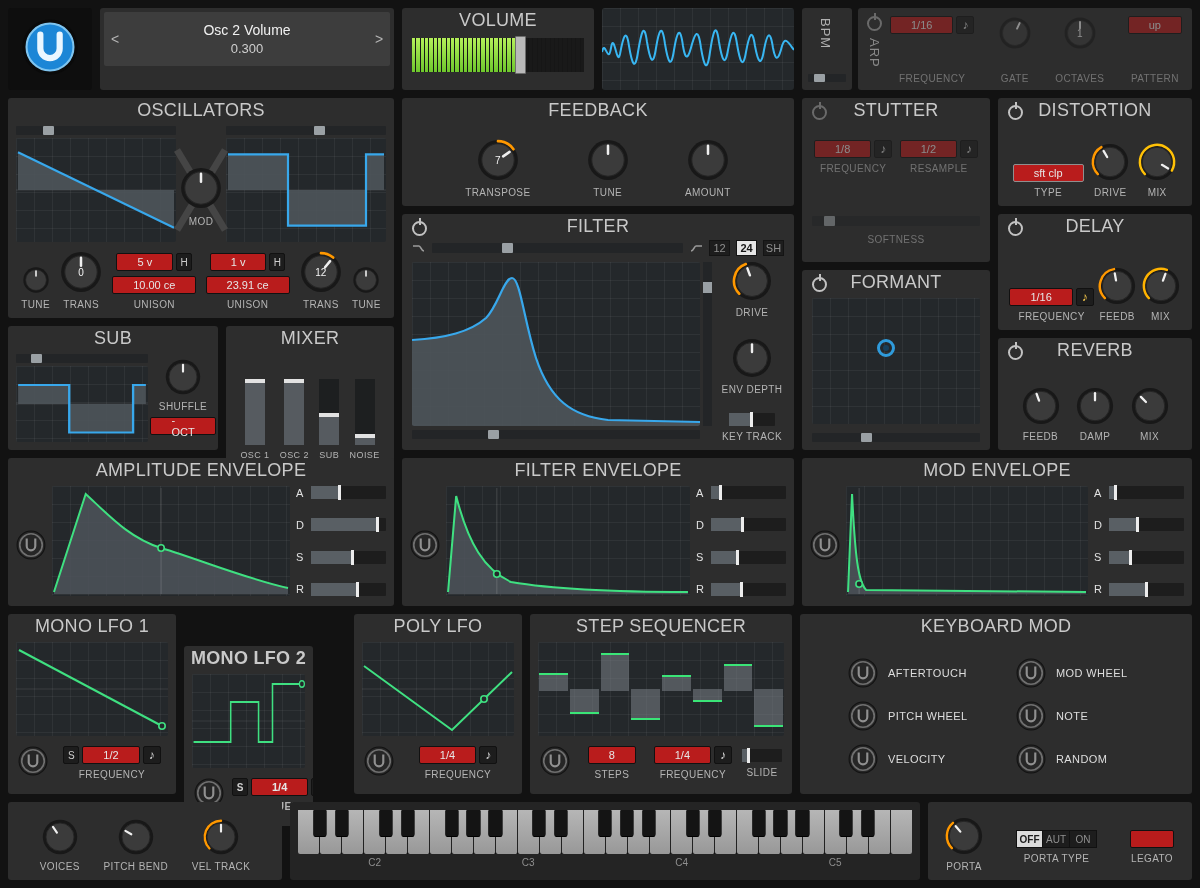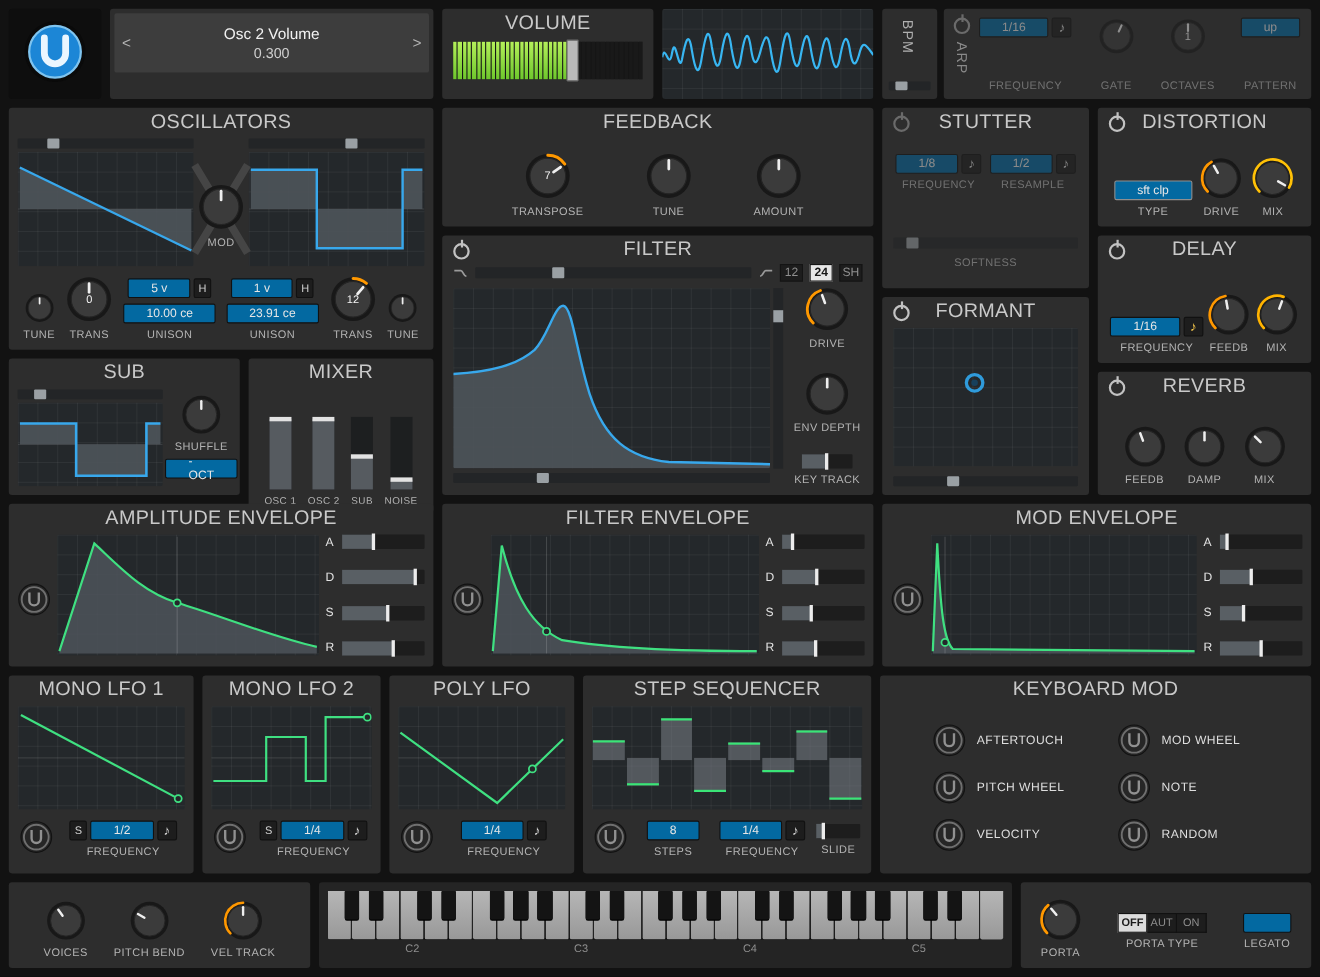--- a/index.html
+++ b/index.html
@@ -1,21 +1,21 @@
 <!DOCTYPE html>
 <html><head>
 <meta charset="utf-8">
 <style>
   html,body{margin:0;padding:0;background:#0e0e0e;}
   #root{position:relative;width:1200px;height:888px;background:#121212;font-family:"Liberation Sans",sans-serif;overflow:hidden;}
   .panel{position:absolute;background:#2d2d2d;border-radius:3px;overflow:hidden;}
   .ttl{height:24px;line-height:24px;text-align:center;font-size:18px;color:#c9c9c9;letter-spacing:.3px;white-space:nowrap;}
   .lbl{font-size:10px;color:#b4b4b4;letter-spacing:.4px;white-space:nowrap;text-align:center;}
   .row{display:flex;align-items:center;gap:3px;}
-  .vbox{display:inline-flex;align-items:center;justify-content:center;background:#0369a1;border:1px solid #111;color:#e6e6e6;font-size:11px;height:18px;min-width:30px;padding:0 20px;border-radius:2px;box-sizing:border-box;}
+  .vbox{display:inline-flex;align-items:center;justify-content:center;background:#b91c1c;border:1px solid #111;color:#e6e6e6;font-size:11px;height:18px;min-width:30px;padding:0 20px;border-radius:2px;box-sizing:border-box;}
   .vbox.wide{min-width:52px;}
   .nbtn{display:inline-flex;align-items:center;justify-content:center;width:18px;height:18px;background:#1d1d1d;border:1px solid #111;color:#dcdcdc;font-size:12px;border-radius:2px;box-sizing:border-box;}
   .sbox{display:inline-flex;align-items:center;justify-content:center;width:16px;height:18px;background:#1d1d1d;border:1px solid #111;color:#cfcfcf;font-size:10px;border-radius:2px;box-sizing:border-box;}
   .power{width:11px;height:11px;border:2px solid #c2c2c2;border-radius:50%;position:absolute;display:inline-block;}
   .power::after{content:"";position:absolute;left:50%;top:-5px;width:2px;height:7px;background:#c2c2c2;transform:translateX(-50%);}
   .power.off{border-color:#6a6a6a;}
   .power.off::after{background:#6a6a6a;}
   .dim{opacity:.5;}
   .vtext{writing-mode:vertical-rl;font-size:13px;color:#b0b0b0;letter-spacing:1px;}
   .grid-bg{background-color:#24282b;background-image:linear-gradient(rgba(255,255,255,.05) 1px,transparent 1px),linear-gradient(90deg,rgba(255,255,255,.05) 1px,transparent 1px);background-size:18px 18px;}
@@ -47,21 +47,21 @@
   #p-formant{left:802px;top:270px;width:188px;height:180px;}
   #p-dist{left:998px;top:98px;width:194px;height:108px;}
   #p-delay{left:998px;top:214px;width:194px;height:116px;}
   #p-reverb{left:998px;top:338px;width:194px;height:112px;}
   #p-sub{left:8px;top:326px;width:210px;height:124px;}
   #p-mixer{left:226px;top:326px;width:168px;height:140px;}
   #p-ampenv{left:8px;top:458px;width:386px;height:148px;}
   #p-filtenv{left:402px;top:458px;width:392px;height:148px;}
   #p-modenv{left:802px;top:458px;width:390px;height:148px;}
   #p-lfo1{left:8px;top:614px;width:168px;height:180px;}
-  #p-lfo2{left:184px;top:614px;width:162px;height:180px;}
+  #p-lfo2{left:184px;top:646px;width:129px;height:180px;font-weight:bold;}
   #p-polylfo{left:354px;top:614px;width:168px;height:180px;}
   #p-stepseq{left:530px;top:614px;width:262px;height:180px;}
   #p-kbmod{left:800px;top:614px;width:392px;height:180px;}
   #p-voice{left:8px;top:802px;width:274px;height:78px;}
   #p-keys{left:290px;top:802px;width:630px;height:78px;background:#242424;}
   #p-porta{left:928px;top:802px;width:264px;height:78px;}
   
   .patch-top{display:flex;align-items:center;height:54px;background:#3d3d3d;margin:4px 4px 3px 4px;border-radius:2px;}
   .arrow{width:22px;text-align:center;color:#b5b5b5;font-size:14px;cursor:pointer;}
   .patch-mid{flex:1;text-align:center;}

